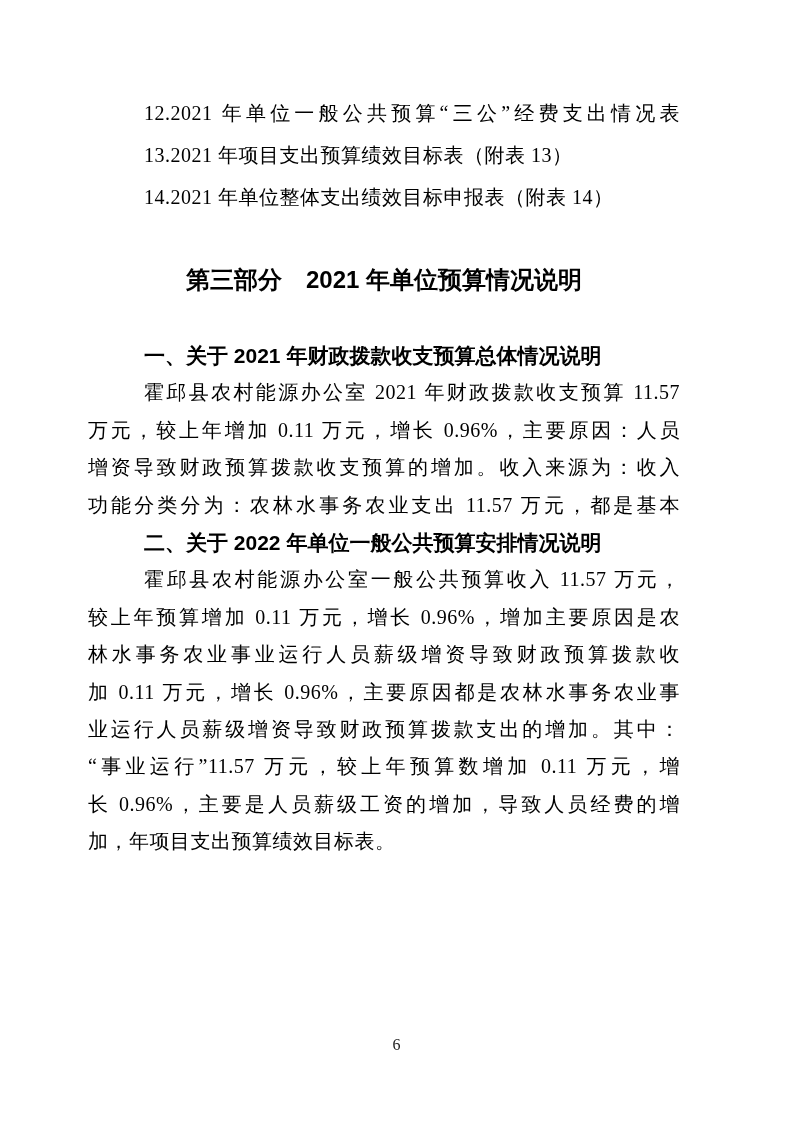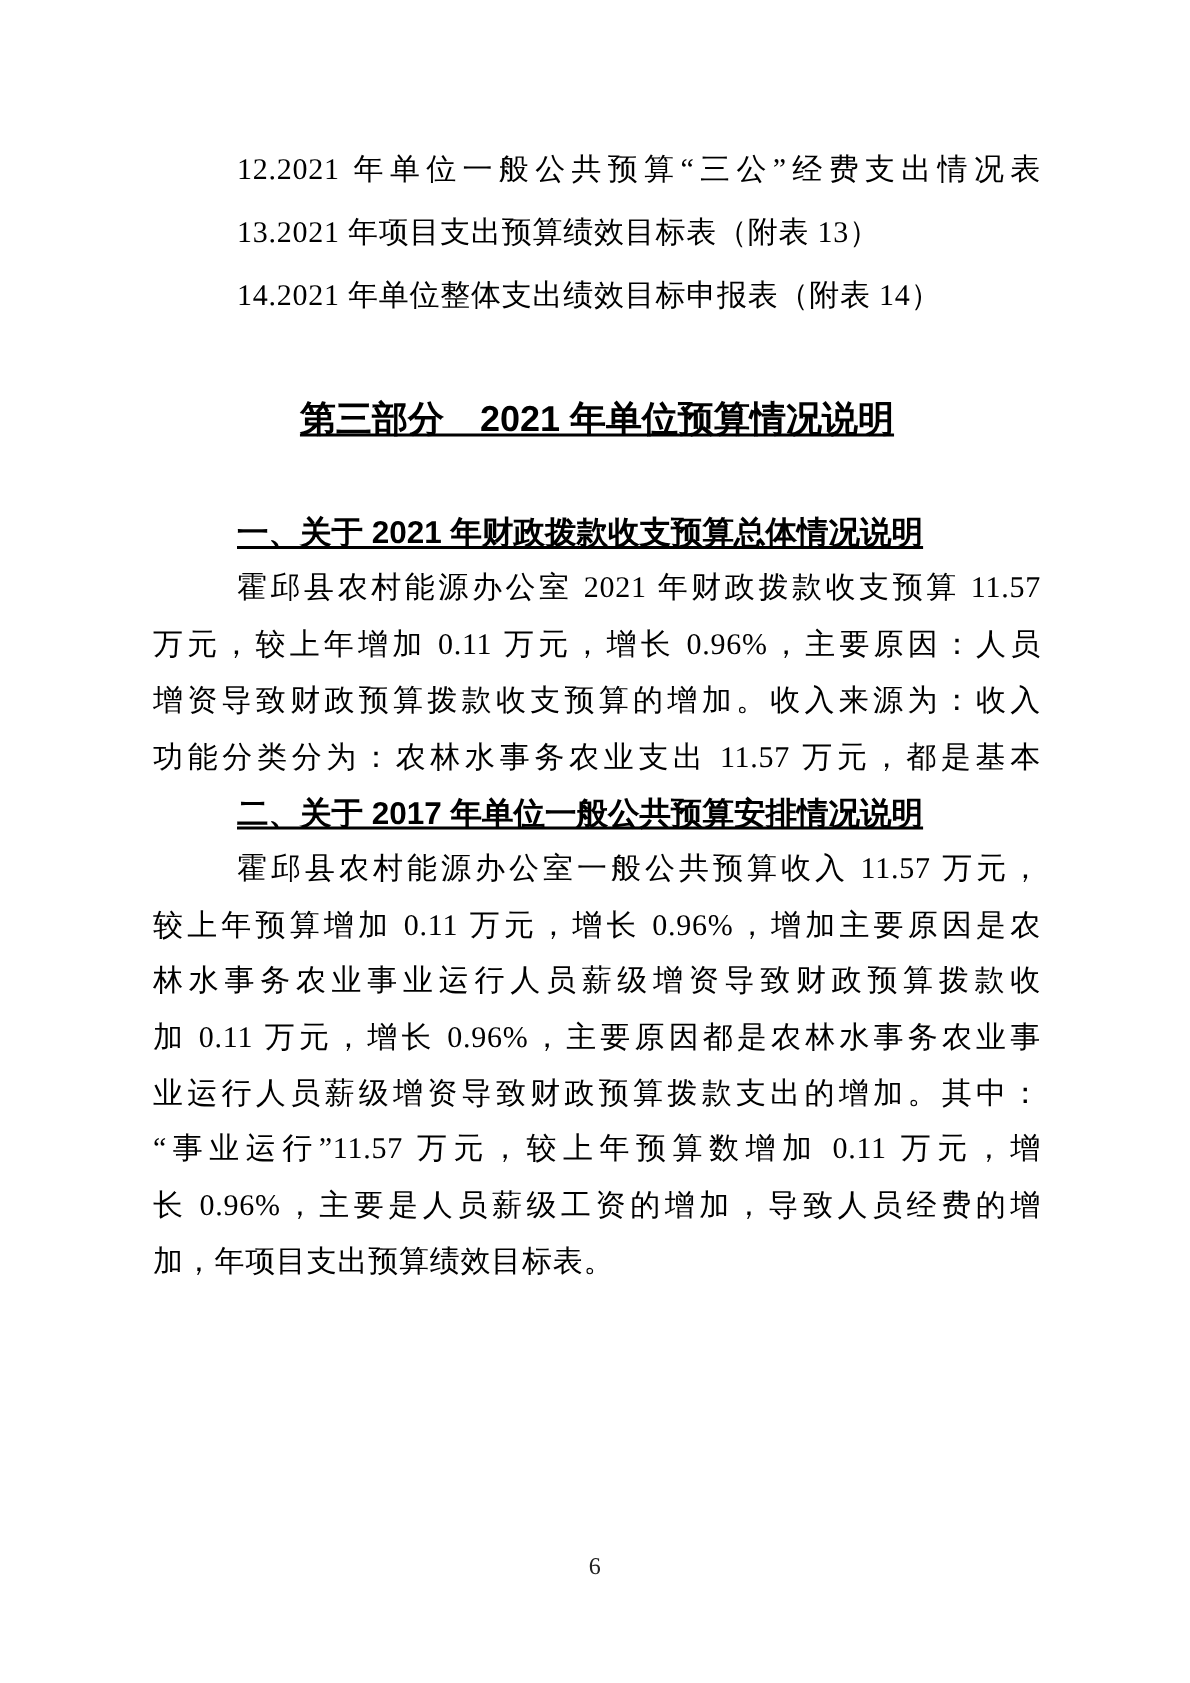--- a/index.html
+++ b/index.html
@@ -10,21 +10,21 @@
   }
   .page {
     position: relative;
     width: 793px;
     height: 1122px;
     background: #ffffff;
     overflow: hidden;
   }
   .text-col {
     position: absolute;
-    left: 102px;
+    left: 88px;
     top: 92px;
     width: 592px;
   }
   .line {
     font-size: 20px;
     line-height: 37.4px;
     height: 37.4px;
     overflow: hidden;
     white-space: normal;
     letter-spacing: 0.5px;
@@ -42,31 +42,29 @@
   .doc-title {
     font-family: "Liberation Sans", "DejaVu Sans", sans-serif;
     font-weight: bold;
     font-size: 24px;
     line-height: 42px;
     height: 42px;
     margin-top: 41px;
     margin-bottom: 36px;
     text-align: center;
     overflow: hidden;
-    text-decoration: underline;
   }
   .heading {
     font-family: "Liberation Sans", "DejaVu Sans", sans-serif;
     font-weight: bold;
     font-size: 21px;
     line-height: 37.4px;
     height: 37.4px;
     padding-left: 56px;
     overflow: hidden;
-    text-decoration: underline;
   }
   .page-number {
     position: absolute;
     left: 0;
     right: 0;
     top: 1036px;
     text-align: center;
     font-size: 16px;
     font-family: "Liberation Serif", "DejaVu Serif", serif;
     color: #222222;
@@ -87,21 +85,21 @@
     <div class="doc-title">第三部分　2021 年单位预算情况说明</div>
 
     <div class="heading">一、关于 2021 年财政拨款收支预算总体情况说明</div>
     <div class="para">
       <div class="line indent justify">霍邱县农村能源办公室 2021 年财政拨款收支预算 11.57</div>
       <div class="line justify">万元，较上年增加 0.11 万元，增长 0.96%，主要原因：人员</div>
       <div class="line justify">增资导致财政预算拨款收支预算的增加。收入来源为：收入</div>
       <div class="line justify">功能分类分为：农林水事务农业支出 11.57 万元，都是基本</div>
     </div>
 
-    <div class="heading">二、关于 2017 年单位一般公共预算安排情况说明</div>
+    <div class="heading">二、关于 2022 年单位一般公共预算安排情况说明</div>
     <div class="para">
       <div class="line indent justify">霍邱县农村能源办公室一般公共预算收入 11.57 万元，</div>
       <div class="line justify">较上年预算增加 0.11 万元，增长 0.96%，增加主要原因是农</div>
       <div class="line justify">林水事务农业事业运行人员薪级增资导致财政预算拨款收</div>
       <div class="line justify">加 0.11 万元，增长 0.96%，主要原因都是农林水事务农业事</div>
       <div class="line justify">业运行人员薪级增资导致财政预算拨款支出的增加。其中：</div>
       <div class="line justify">“事业运行”11.57 万元，较上年预算数增加 0.11 万元，增</div>
       <div class="line justify">长 0.96%，主要是人员薪级工资的增加，导致人员经费的增</div>
       <div class="line">加，年项目支出预算绩效目标表。</div>
     </div>

